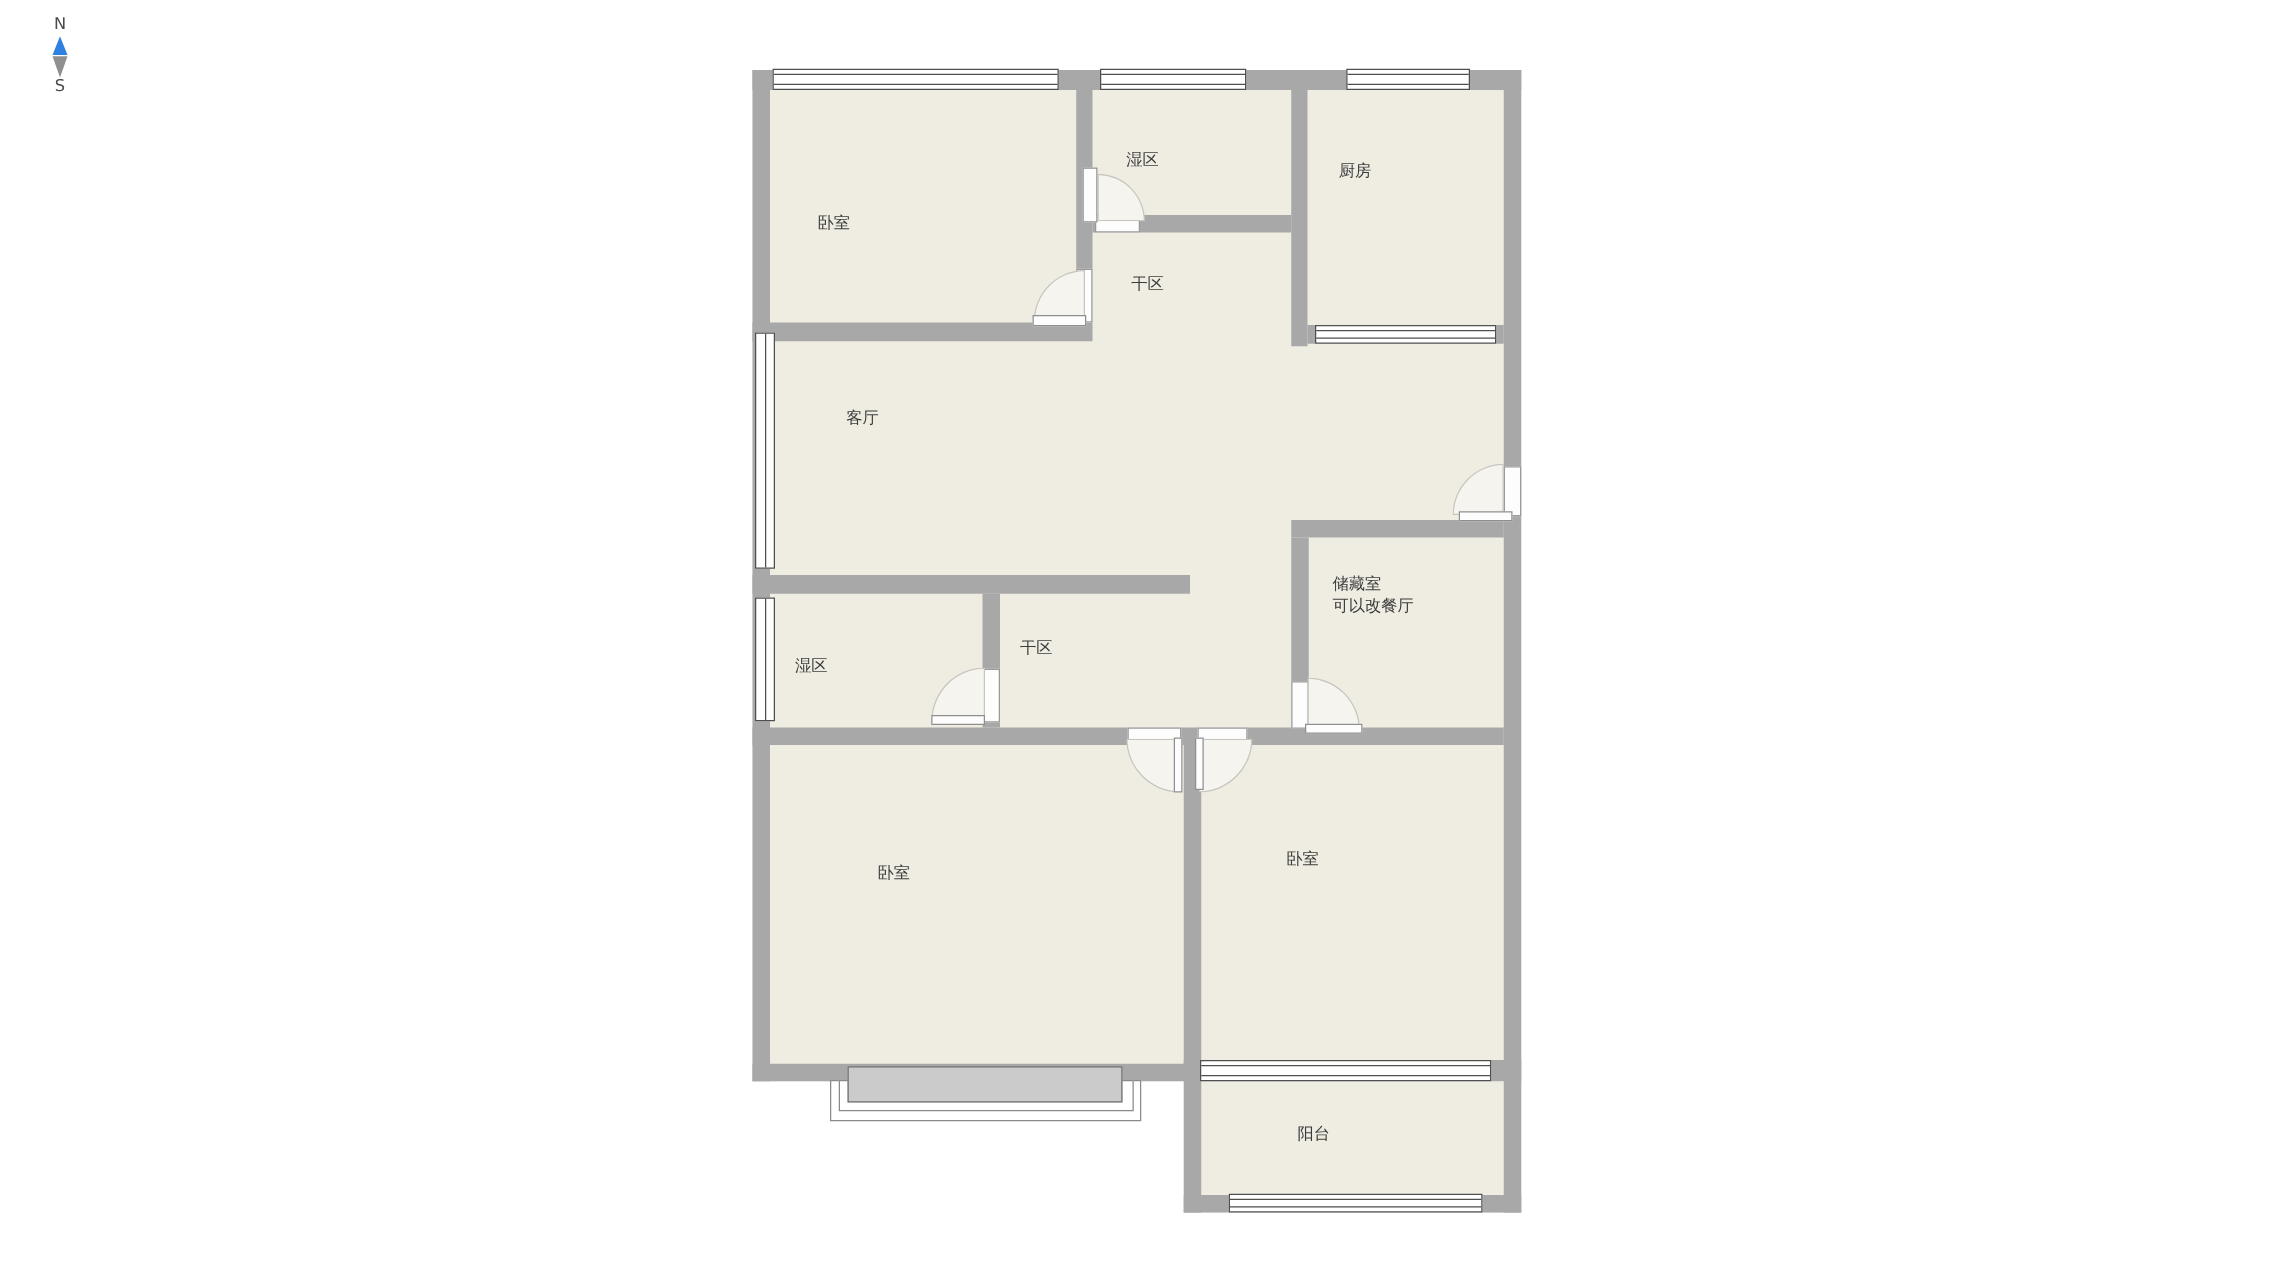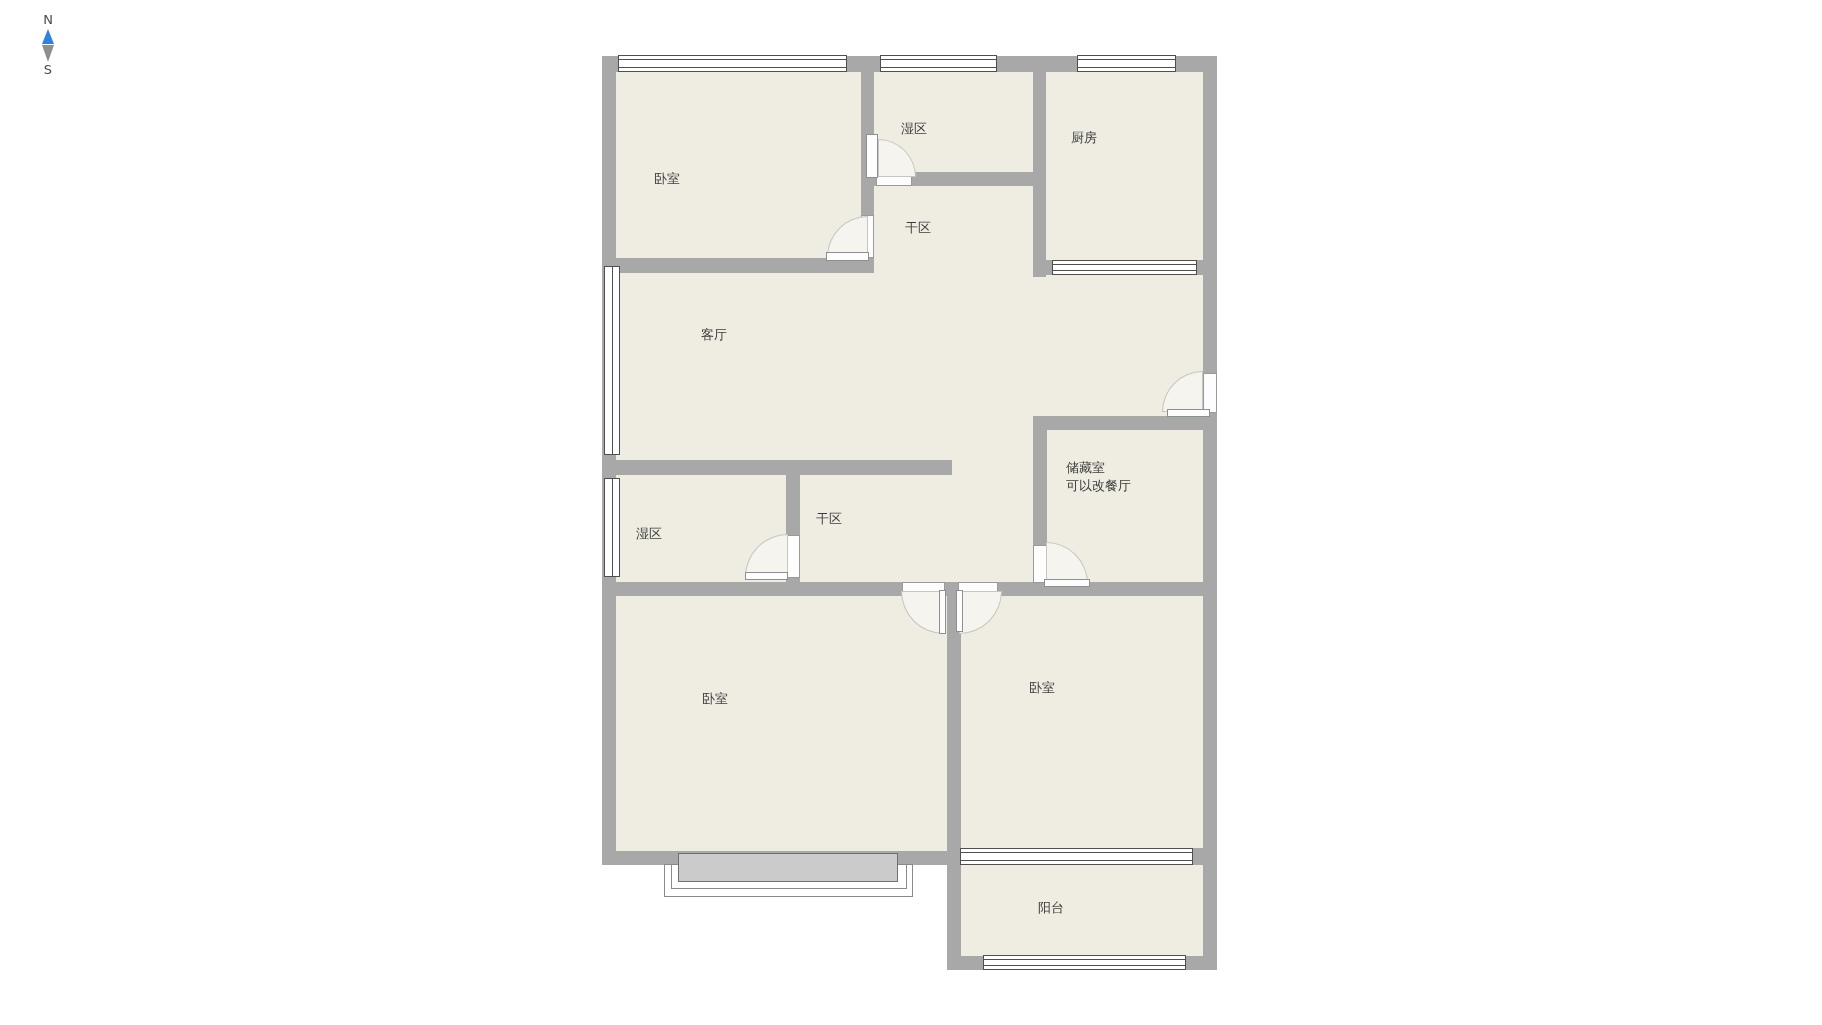--- a/index.html
+++ b/index.html
@@ -123,21 +123,21 @@
   <div class="leaf" style="left:956px;top:590px;width:7px;height:42px;"></div>
 
   <div class="bayframe" style="left:664px;top:864px;width:249px;height:33px;"></div>
   <div class="bayframe" style="left:671px;top:864px;width:236px;height:25px;"></div>
   <div class="bayslab" style="left:678px;top:853px;width:220px;height:29px;"></div>
 
   <div class="rlabel" style="left:654px;top:171px;">卧室</div>
   <div class="rlabel" style="left:901px;top:121px;">湿区</div>
   <div class="rlabel" style="left:1071px;top:130px;">厨房</div>
   <div class="rlabel" style="left:905px;top:220px;">干区</div>
-  <div class="rlabel" style="left:677px;top:327px;margin-left:24px;">客厅</div>
+  <div class="rlabel" style="left:677px;top:327px;">客厅</div>
   <div class="rlabel" style="left:636px;top:526px;">湿区</div>
   <div class="rlabel" style="left:816px;top:511px;">干区</div>
   <div class="rlabel" style="left:1066px;top:460px;">
     <div>储藏室</div>
     <div style="margin-top:2px;">可以改餐厅</div>
   </div>
   <div class="rlabel" style="left:702px;top:691px;">卧室</div>
   <div class="rlabel" style="left:1029px;top:680px;">卧室</div>
   <div class="rlabel" style="left:1038px;top:900px;">阳台</div>
 

